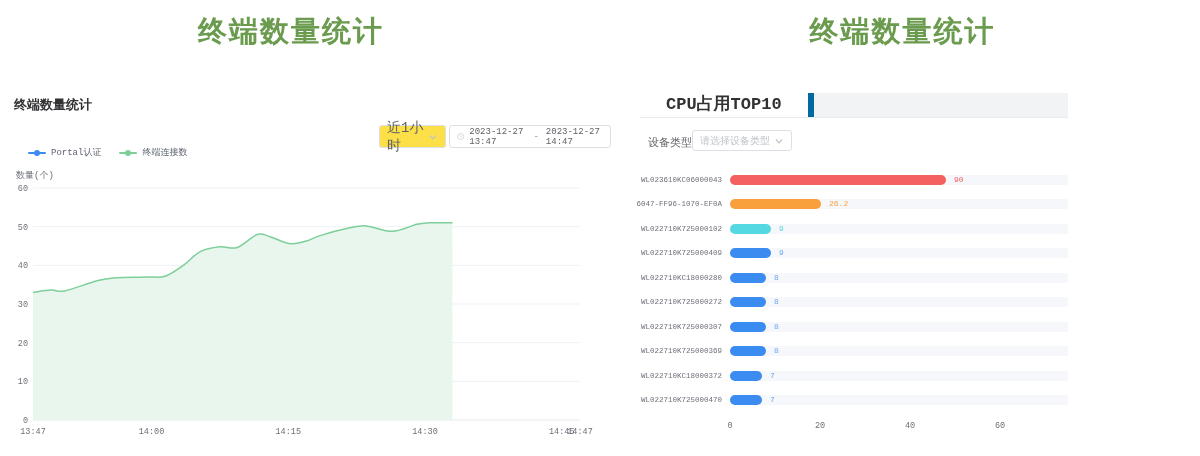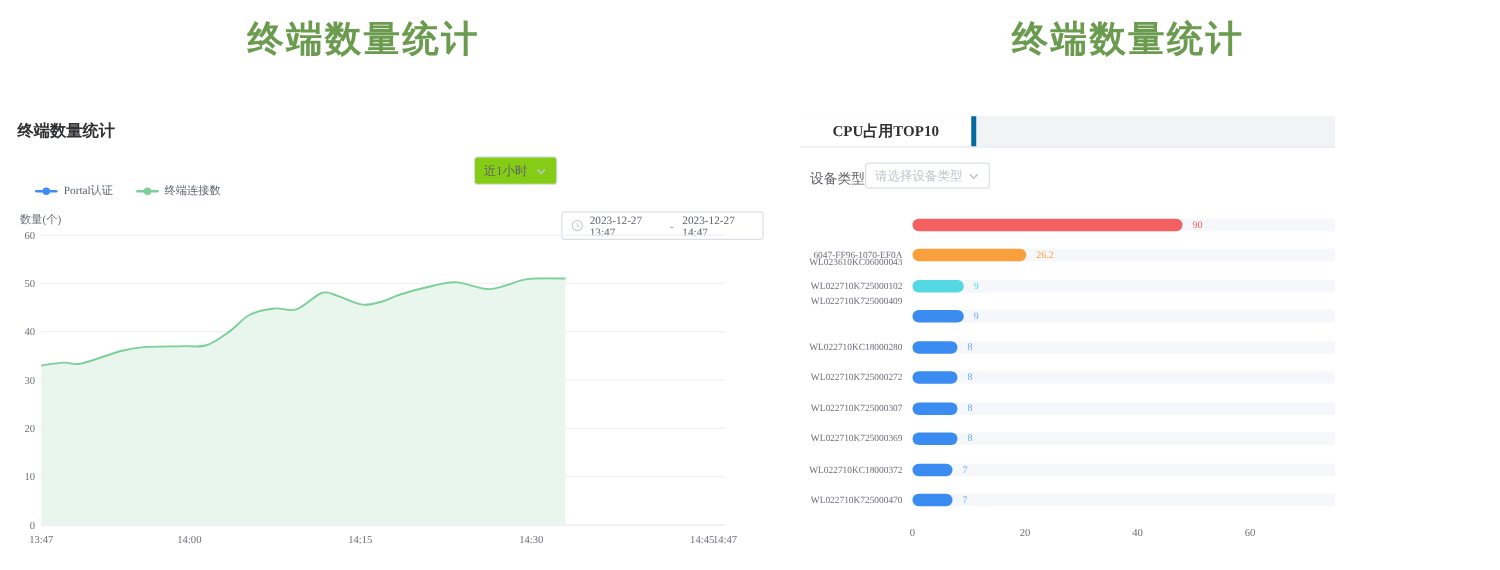--- a/index.html
+++ b/index.html
@@ -1,42 +1,42 @@
 <!DOCTYPE html>
 <html><head>
 <meta charset="utf-8">
 <style>
   html,body{margin:0;padding:0;background:#fff;}
   .page{position:relative;width:1068px;height:456px;background:#fff;overflow:hidden;
-        font-family:Liberation Serif, serif;}
+        font-family:Liberation Mono, monospace;}
   .big-title{position:absolute;top:12px;font-size:29px;font-weight:bold;letter-spacing:2px;
              text-align:center;}
   .card-header{position:absolute;left:14px;top:96px;font-size:13px;font-weight:bold;color:#303133;}
   
   .mini-select{position:absolute;left:379px;top:125px;width:67px;height:23px;border:1px solid #dcdfe6;
                border-radius:3px;display:flex;align-items:center;justify-content:space-between;
-               padding:0 7px;box-sizing:border-box;font-size:10px;color:#606266;background:#84cc16;cursor:pointer;}
+               padding:0 7px;box-sizing:border-box;font-size:14px;color:#606266;background:#fde047;cursor:pointer;}
   .date-range{position:absolute;left:449px;top:125px;width:162px;height:23px;border:1px solid #dcdfe6;
               border-radius:3px;display:flex;align-items:center;gap:5px;padding:0 7px;
-              box-sizing:border-box;font-size:9px;color:#606266;background:#fff;cursor:pointer;margin-top:44px;}
+              box-sizing:border-box;font-size:9px;color:#606266;background:#fff;cursor:pointer;}
   .date-range .sep{color:#909399;padding:0 2px;}
   
   .legend{position:absolute;left:28px;top:146px;display:flex;gap:18px;align-items:center;}
   .lg-item{display:flex;align-items:center;gap:5px;cursor:pointer;justify-content:flex-end;}
   .lg-line{position:relative;display:inline-block;width:18px;height:2px;border-radius:1px;}
   .lg-dot{position:absolute;left:6px;top:-2px;width:6px;height:6px;border-radius:50%;}
   .lg-text{font-size:9px;color:#5e6470;}
   .ylab{position:absolute;left:16px;top:169px;font-size:9px;color:#6e7079;}
   .line-svg{position:absolute;left:0;top:180px;}
   .tick{font-size:8.5px;fill:#6e7079;}
   
   .tabs{position:absolute;left:640px;top:93px;width:554px;height:24px;background:#f2f3f5;
         border-bottom:1px solid #e8eaed;display:flex;align-items:stretch;}
-  .tab{height:24px;line-height:24px;padding:0 26px;font-size:12px;color:#5f646c;cursor:pointer;
-       border-right:4px solid #0369a1;white-space:nowrap;}
+  .tab{height:24px;line-height:24px;padding:0 26px;font-size:17px;color:#5f646c;cursor:pointer;
+       border-right:6px solid #0369a1;white-space:nowrap;}
   .tab.active{background:#fff;color:#303133;font-weight:bold;}
   .form-label{position:absolute;left:648px;top:135px;font-size:11px;color:#606266;}
   .form-select{position:absolute;left:692px;top:130px;width:100px;height:21px;border:1px solid #dcdfe6;
                border-radius:3px;display:flex;align-items:center;justify-content:space-between;
                padding:0 7px;box-sizing:border-box;font-size:10px;color:#c0c4cc;background:#fff;cursor:pointer;}
   
   .bar-label{position:absolute;width:100px;text-align:right;font-size:7.5px;color:#6e7079;
              line-height:10px;white-space:nowrap;}
   .bar-track{position:absolute;left:730px;width:450px;height:10px;border-radius:5px;background:#f5f7fa;}
   .bar-fill{position:absolute;left:0;top:0;height:10px;border-radius:5px;}
@@ -122,36 +122,36 @@
   <div class="form-label">设备类型</div>
 
   <div class="form-select">
     <span>请选择设备类型</span>
     <svg class="chev" width="10" height="10" viewBox="0 0 10 10">
       <path d="M2 3.5 L5 6.8 L8 3.5" stroke="#c0c4cc" stroke-width="1.2" fill="none"></path>
     </svg>
   </div>
 
   <div id="bar-chart">
-      <div class="bar-label" style="left: 622px; top: 175px; margin-top: 30px;">WL023610KC06000043</div>
+      <div class="bar-label" style="left: 622px; top: 175px;">WL023610KC06000043</div>
       <div class="bar-track" style="top: 175px;">
         <div class="bar-fill" style="width: 216px; background: rgb(244, 96, 95);"></div>
       </div>
       <div class="bar-value" style="left: 954px; top: 175px; color: rgb(244, 96, 95);">90</div>
       <div class="bar-label" style="left: 622px; top: 199px;">6047-FF96-1070-EF0A</div>
       <div class="bar-track" style="top: 199px;">
         <div class="bar-fill" style="width: 91px; background: rgb(249, 160, 60);"></div>
       </div>
       <div class="bar-value" style="left: 829px; top: 199px; color: rgb(249, 160, 60);">26.2</div>
       <div class="bar-label" style="left: 622px; top: 224px;">WL022710K725000102</div>
       <div class="bar-track" style="top: 224px;">
         <div class="bar-fill" style="width: 41px; background: rgb(84, 217, 226);"></div>
       </div>
       <div class="bar-value" style="left: 779px; top: 224px; color: rgb(84, 217, 226);">9</div>
-      <div class="bar-label" style="left: 622px; top: 236px;">WL022710K725000409</div>
+      <div class="bar-label" style="left: 622px; top: 248px;">WL022710K725000409</div>
       <div class="bar-track" style="top: 248px;">
         <div class="bar-fill" style="width: 41px; background: rgb(59, 140, 240);"></div>
       </div>
       <div class="bar-value" style="left: 779px; top: 248px; color: rgb(105, 169, 242);">9</div>
       <div class="bar-label" style="left: 622px; top: 273px;">WL022710KC18000280</div>
       <div class="bar-track" style="top: 273px;">
         <div class="bar-fill" style="width: 36px; background: rgb(59, 140, 240);"></div>
       </div>
       <div class="bar-value" style="left: 774px; top: 273px; color: rgb(105, 169, 242);">8</div>
       <div class="bar-label" style="left: 622px; top: 297px;">WL022710K725000272</div>

